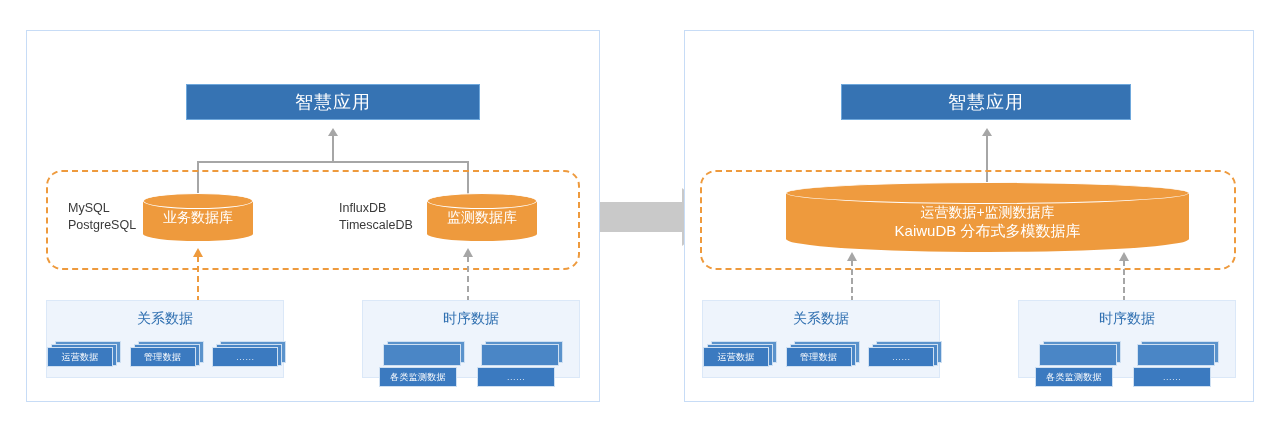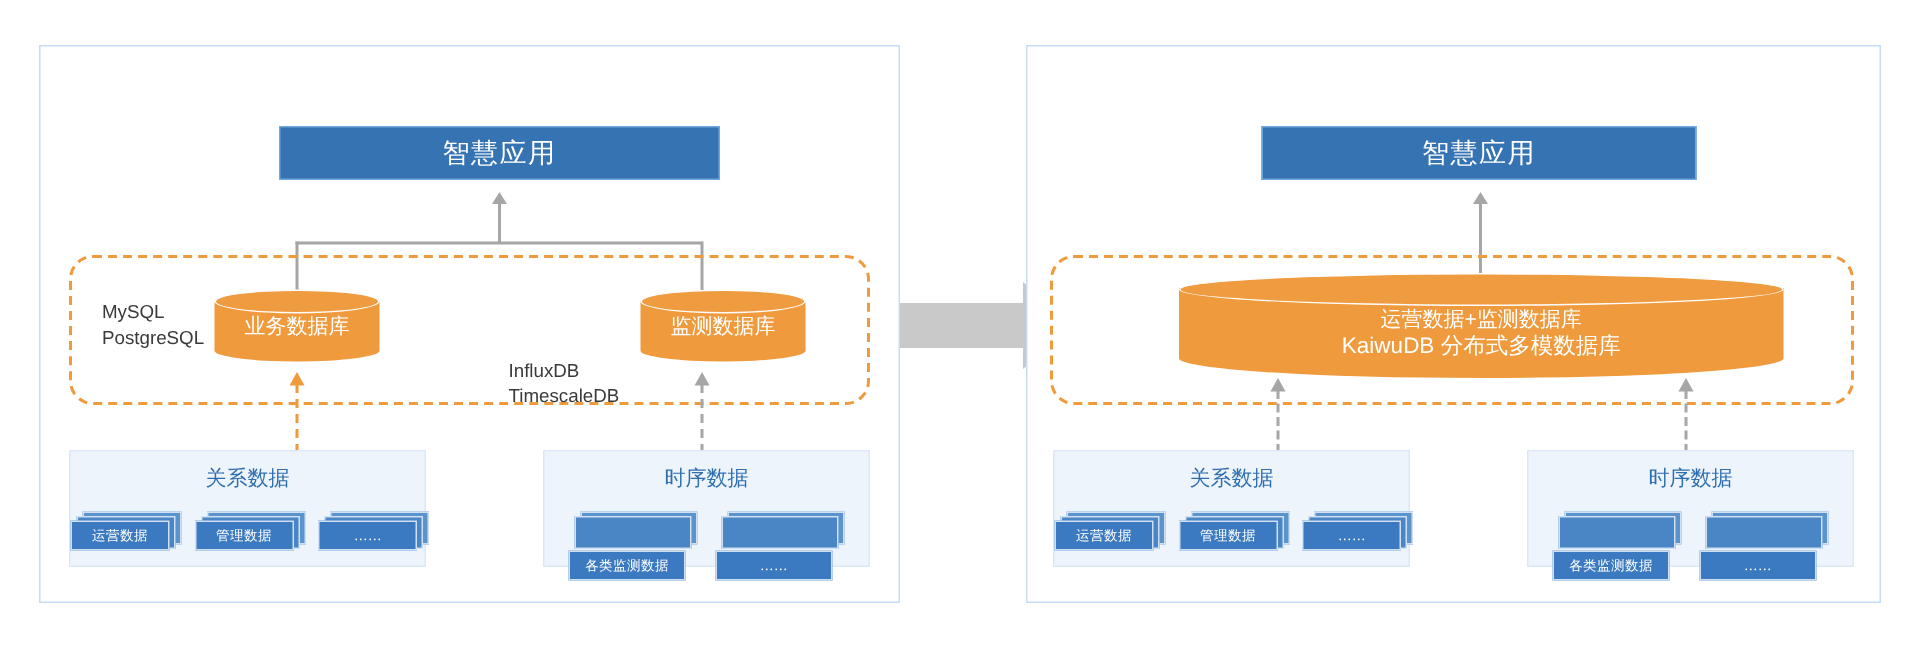--- a/index.html
+++ b/index.html
@@ -82,21 +82,21 @@
   #cyl-kaiwu .top{height:22px;}
   #cyl-kaiwu .label{top:22px;font-size:14px;}
   #cyl-kaiwu .label .l2{font-size:15px;}
 
   
   .engines{
     position:absolute;color:#3a3a3a;font-size:12.5px;line-height:1.35;
     white-space:pre-line;text-align:left;
   }
   #engines-rel{left:68px;top:200px;}
-  #engines-ts{left:339px;top:200px;margin-top:39px;}
+  #engines-ts{left:339px;top:200px;}
 
   
   .conn-line{position:absolute;background:#a6a6a6;}
   .arrow-up{
     position:absolute;width:0;height:0;
     border-left:5px solid transparent;
     border-right:5px solid transparent;
     border-bottom:8px solid #a6a6a6;
   }
 

